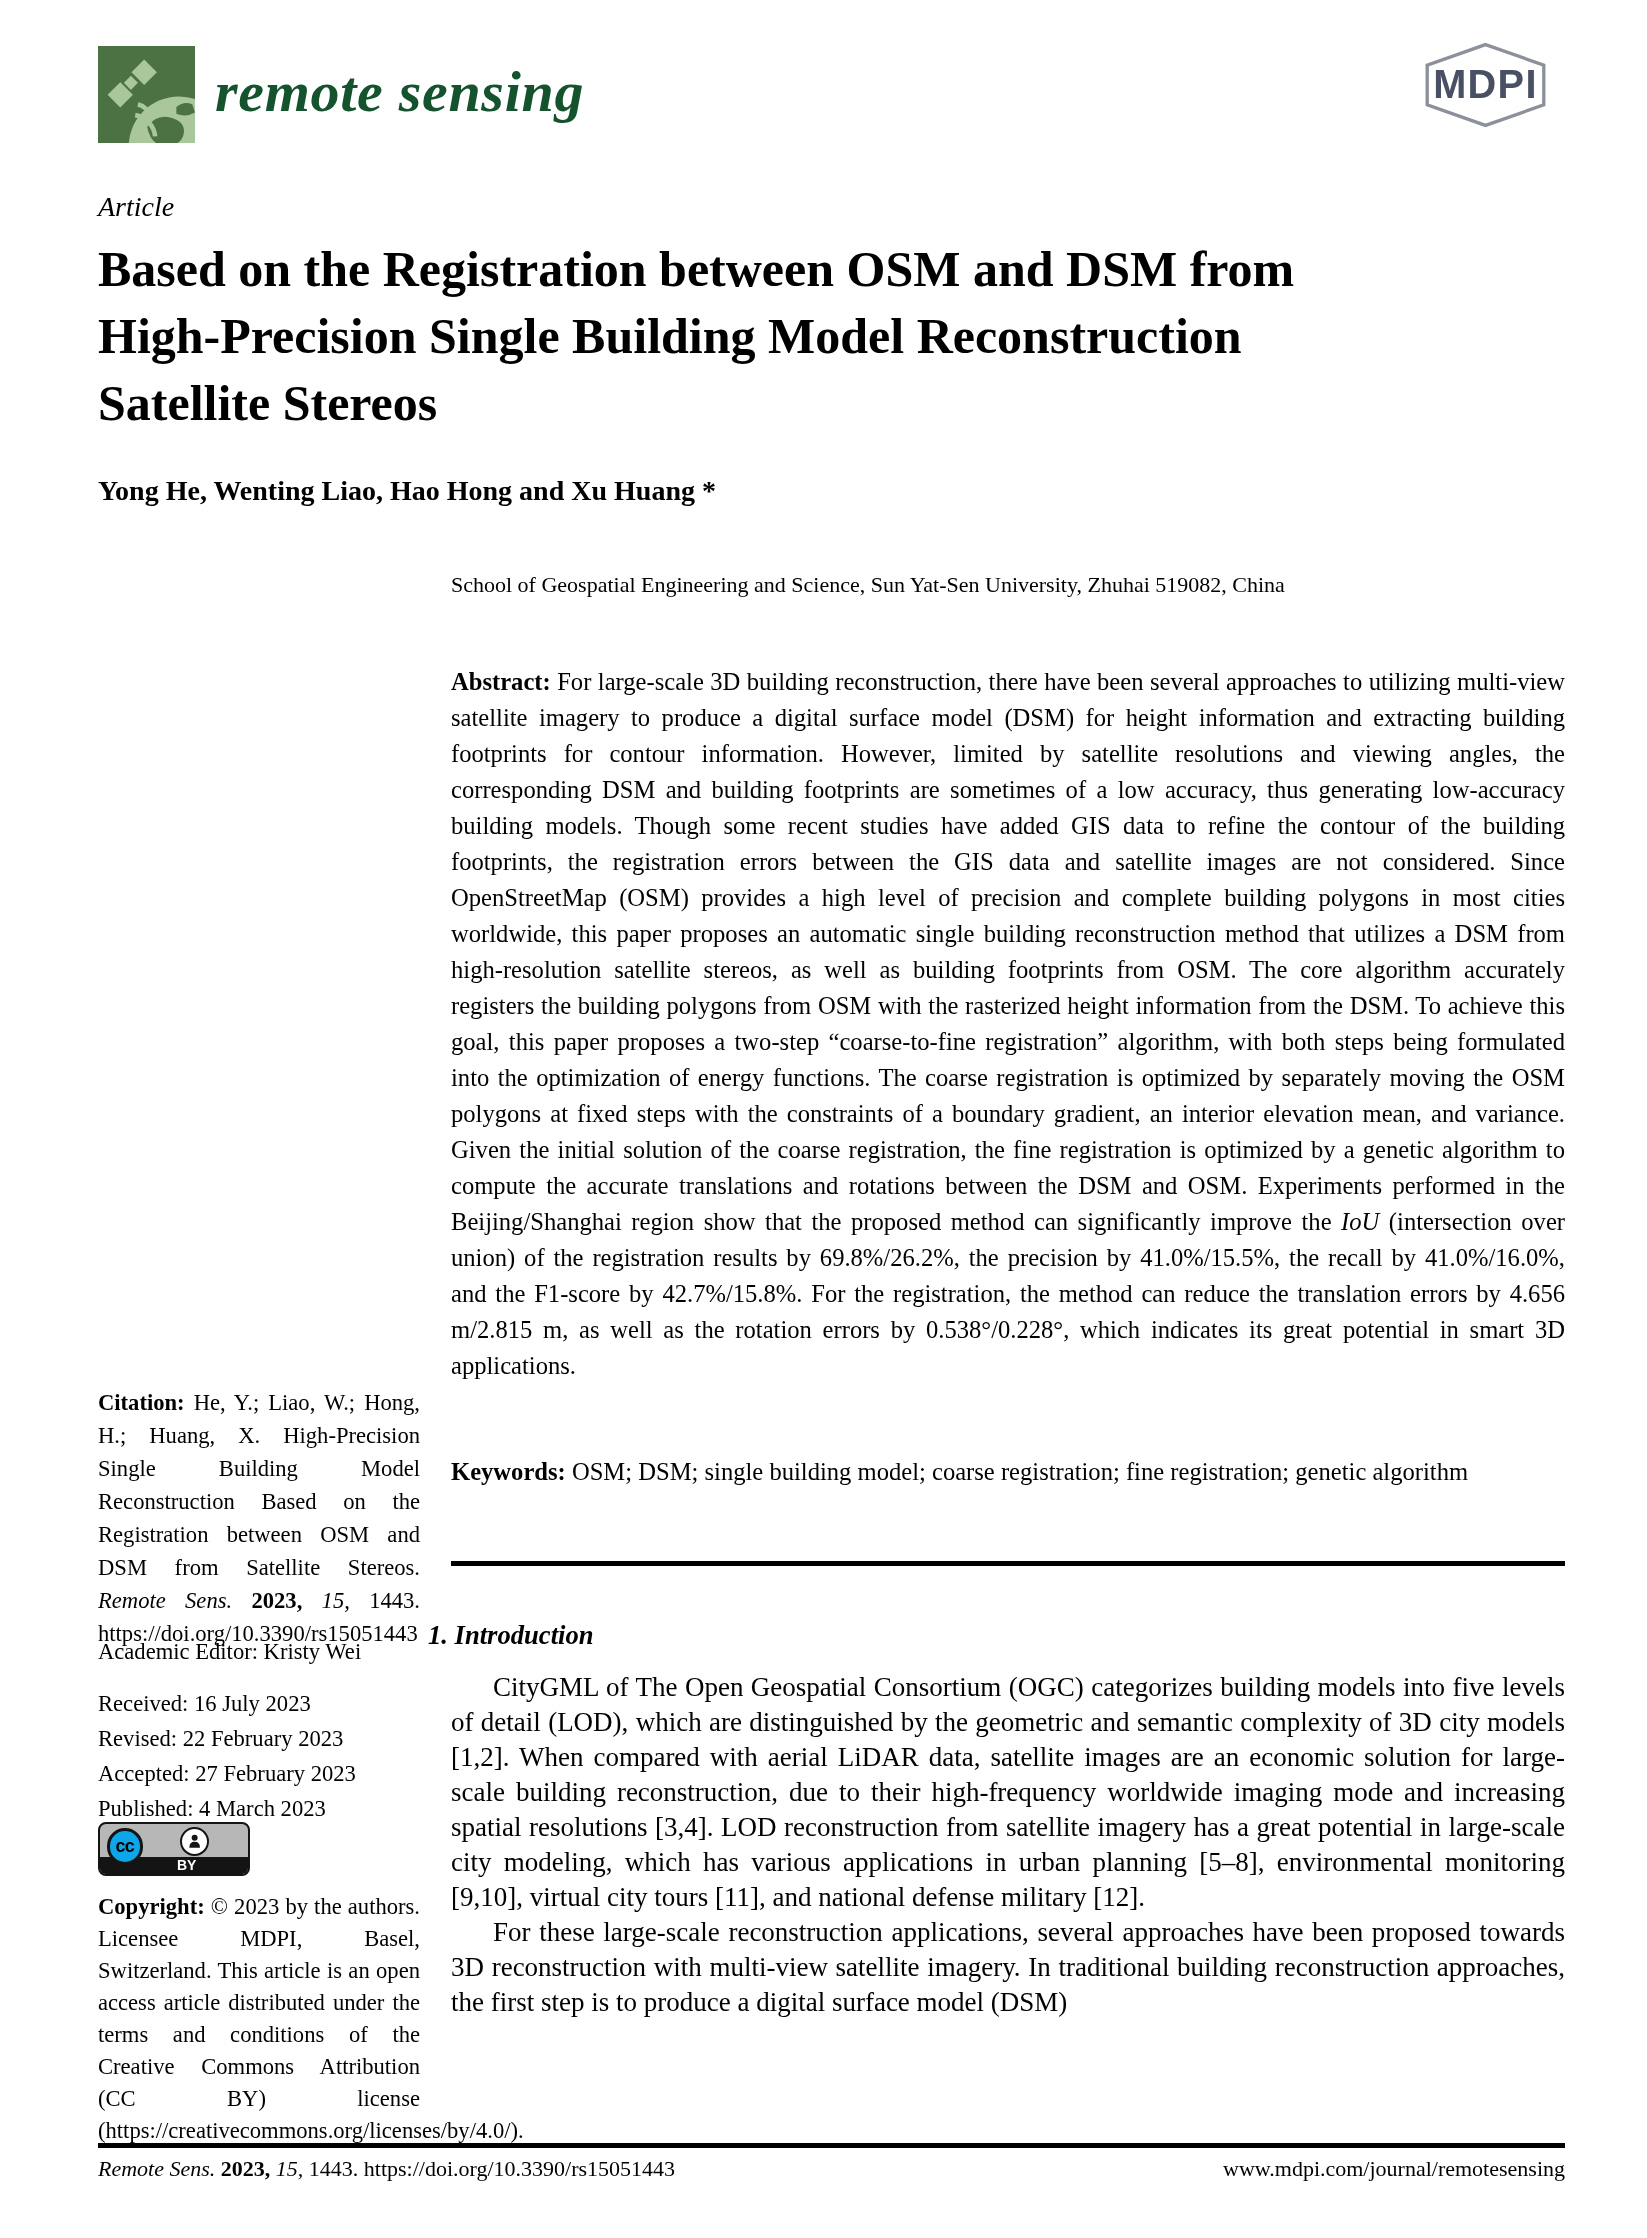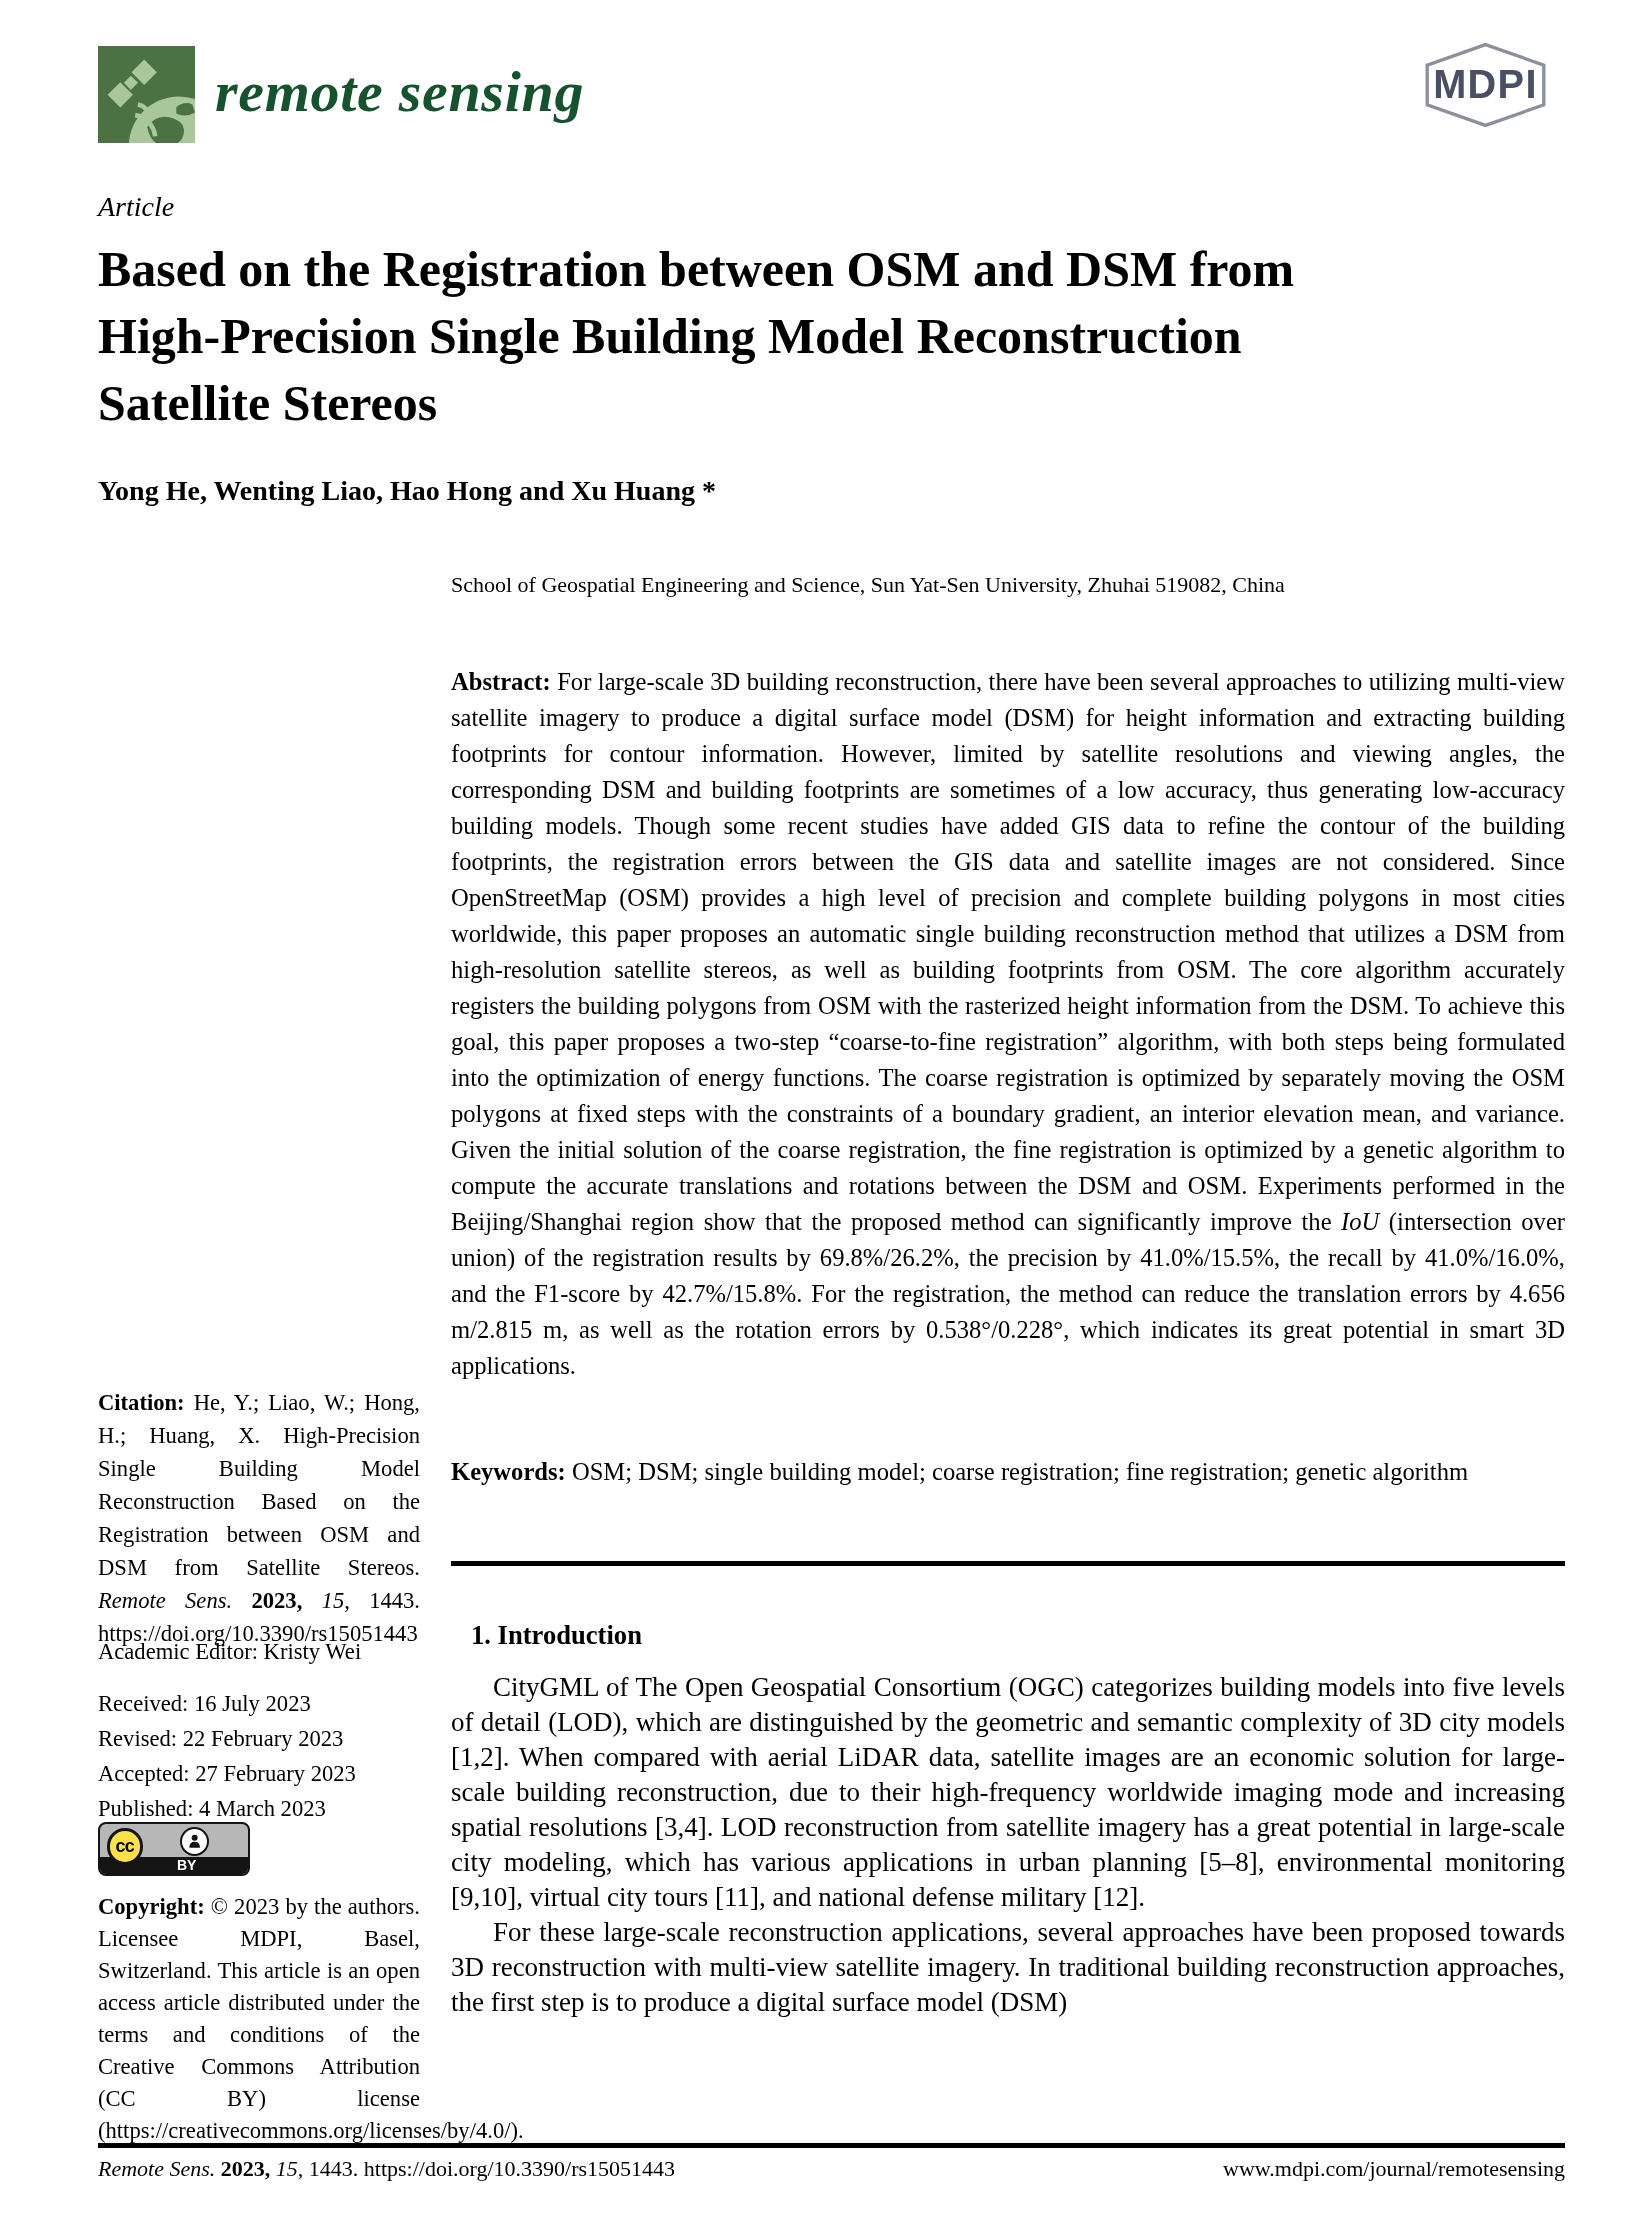--- a/index.html
+++ b/index.html
@@ -23,34 +23,34 @@
   
   .rcol{left:451px;width:1114px;}
   .affiliation{top:568px;font-size:22px;line-height:33px;}
   .corr-marker{display:inline-block;width:28px;}
   .abstract{top:664px;font-size:24.6px;line-height:36px;text-align:justify;}
   .keywords{top:1454px;font-size:24.6px;line-height:36px;text-align:justify;}
   .bold{font-weight:bold;}
   .ital{font-style:italic;}
   .rule{background:#000;height:4.6px;}
   .rule-body{left:451px;top:1561px;width:1114px;}
-  .intro-head{left:471px;top:1620px;font-size:26.6px;font-weight:bold;}
+  .intro-head{left:428px;top:1620px;font-size:26.6px;font-weight:bold;font-style:italic;}
   .body-text{left:451px;top:1670px;width:1114px;font-size:27px;line-height:35px;text-align:justify;}
   .body-text p{margin:0;text-indent:42px;}
   
   .scol{left:98px;width:322px;font-size:22.6px;}
   .citation{top:1386px;line-height:33px;text-align:justify;}
   .acad-editor{top:1635px;line-height:33px;}
   .dates{top:1686px;line-height:35px;}
   .copyright{top:1891px;line-height:32px;text-align:justify;}
   
   .cc-badge{left:98px;top:1822px;width:152px;height:54px;background:#b7b7b7;
     border:2.7px solid #141414;border-radius:8px;box-sizing:border-box;overflow:hidden;}
   .cc-strip{position:absolute;left:0;bottom:0;width:100%;height:17.3px;background:#141414;}
-  .cc-circle{position:absolute;left:6.6px;top:4px;width:30.5px;height:30.5px;background:#fde047;
+  .cc-circle{position:absolute;left:6.6px;top:4px;width:30.5px;height:30.5px;background:#0ea5e9;
     border:3.3px solid #141414;border-radius:50%;display:flex;align-items:center;justify-content:center;
     font-family:"Liberation Sans",sans-serif;font-weight:bold;font-size:18px;letter-spacing:-0.7px;z-index:2;}
   .by-circle{position:absolute;left:80px;top:3.3px;width:25px;height:25px;background:#fff;
     border:2.7px solid #141414;border-radius:50%;display:flex;align-items:center;justify-content:center;}
   .by-label{position:absolute;left:77px;bottom:0;width:36px;height:17.3px;color:#fff;
     font-family:"Liberation Sans",sans-serif;font-weight:bold;font-size:14px;line-height:17.3px;}
   
   .rule-footer{left:98px;top:2143px;width:1467px;}
   .footer-left{left:98px;top:2156px;font-size:22px;white-space:nowrap;}
   .footer-right{right:82px;top:2156px;font-size:22px;white-space:nowrap;}

